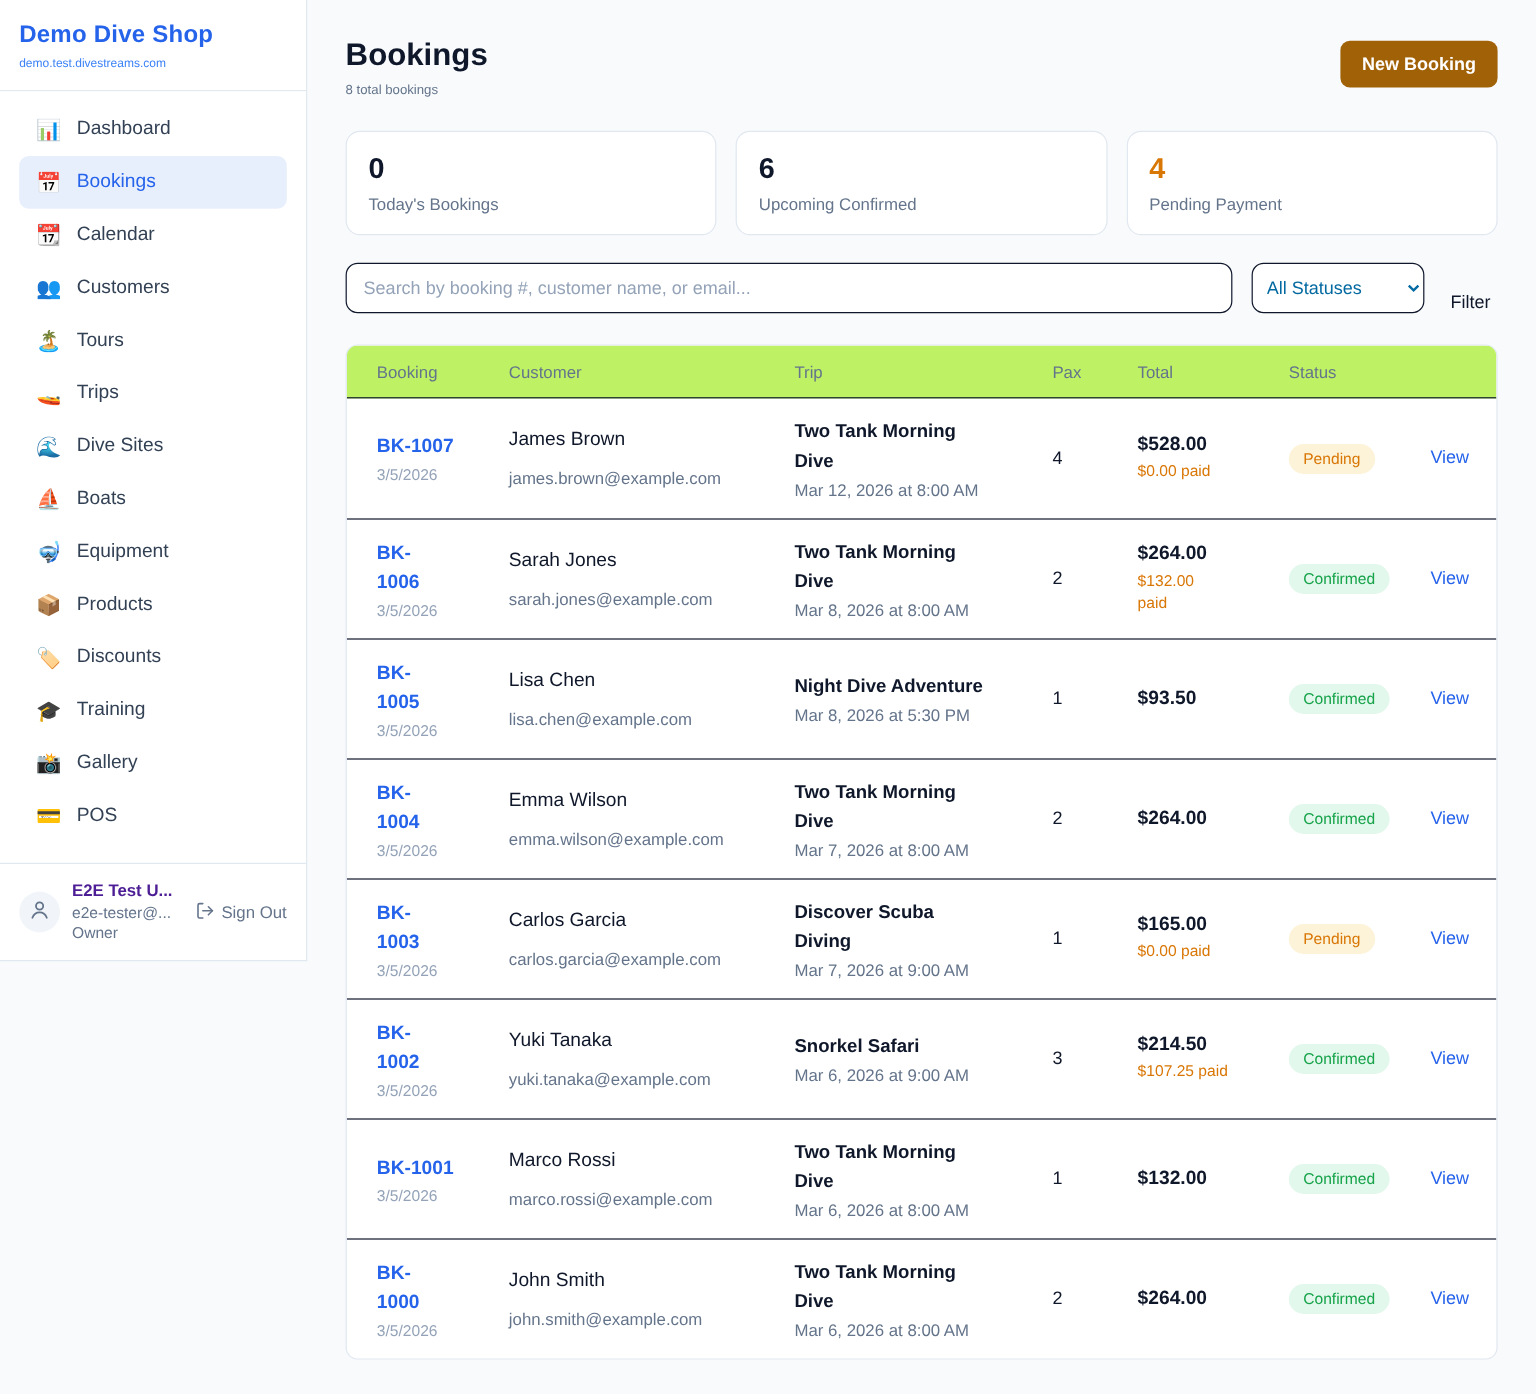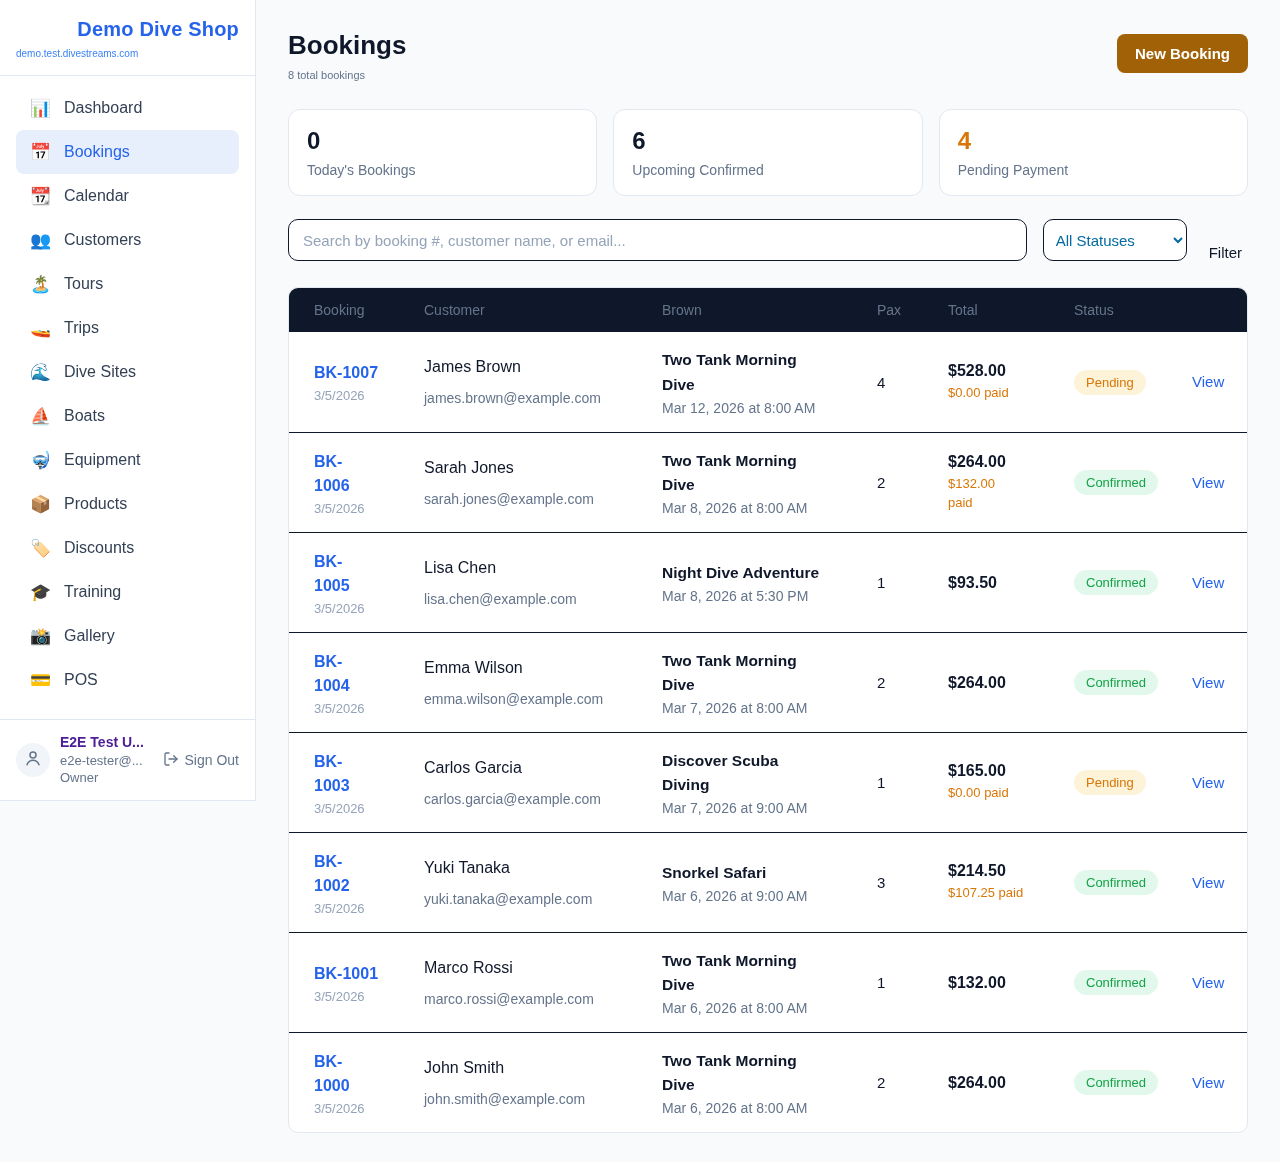--- a/index.html
+++ b/index.html
@@ -13,21 +13,21 @@
   
   .sidebar {
     position: absolute; left: 0; top: 0;
     width: 256px; height: 801px;
     background: #ffffff;
     border-right: 1px solid #e2e8f0;
     border-bottom: 1px solid #e2e8f0;
     display: flex; flex-direction: column;
   }
   .brand { padding: 18px 16px 16px 16px; border-bottom: 1px solid #e2e8f0; }
-  .brand-name { color: #2563eb; font-size: 20px; font-weight: bold; letter-spacing: .2px; text-align: right; }
+  .brand-name { color: #2563eb; font-size: 20px; font-weight: bold; letter-spacing: .2px; }
   .brand-domain { margin-top: 7px; font-size: 10px; color: #3b82f6; }
   .nav { padding: 10px 16px; flex: 1; }
   .nav-item {
     display: flex; align-items: center; gap: 10px;
     height: 44px; padding: 0 12px; border-radius: 8px;
     font-size: 16px; color: #334155; cursor: pointer;
   }
   .nav-item .emoji { width: 26px; text-align: center; font-size: 17px; }
   .nav-item.active { background: #e8effc; color: #2563eb; }
   .user-section {
@@ -87,21 +87,21 @@
   .table-card {
     margin-top: 26px; background: #fff; border: 1px solid #e2e8f0;
     border-radius: 10px; overflow: hidden;
   }
   .grid-cols {
     display: grid;
     grid-template-columns: 110px 238px 215px 71px 126px 118px 1fr;
     padding: 0 25px;
   }
   .thead {
-    background: #0f172a; height: 44px; align-items: center;
+    background: #bef264; height: 44px; align-items: center;
     border-bottom: 1px solid #0f172a;
   }
   .th { font-size: 14px; color: #64748b; font-weight: 500; }
   .trow { min-height: 100px; align-items: center; }
   .trow + .trow { border-top: 1px solid #0f172a; }
   .cell { padding-right: 10px; }
   .bid { font-size: 16px; font-weight: bold; color: #2563eb; text-decoration: none; white-space: pre-line; line-height: 1.5; display: inline-block; }
   .bdate { font-size: 13px; color: #94a3b8; margin-top: 3px; }
   .cname { font-size: 16px; color: #0f172a; }
   .cemail { font-size: 14px; color: #64748b; margin-top: 14px; }
@@ -257,21 +257,21 @@
     <select class="status-select">
       <option>All Statuses</option>
     </select>
     <button class="filter-btn">Filter</button>
   </div>
 
   <div class="table-card">
     <div class="thead grid-cols">
       <div class="th">Booking</div>
       <div class="th">Customer</div>
-      <div class="th">Brown</div>
+      <div class="th">Trip</div>
       <div class="th">Pax</div>
       <div class="th">Total</div>
       <div class="th">Status</div>
       <div class="th"></div>
     </div>
     <div id="tbody">
   <div class="trow grid-cols">
     <div class="cell">
       <a class="bid" href="#">BK-1007</a>
       <div class="bdate">3/5/2026</div>

